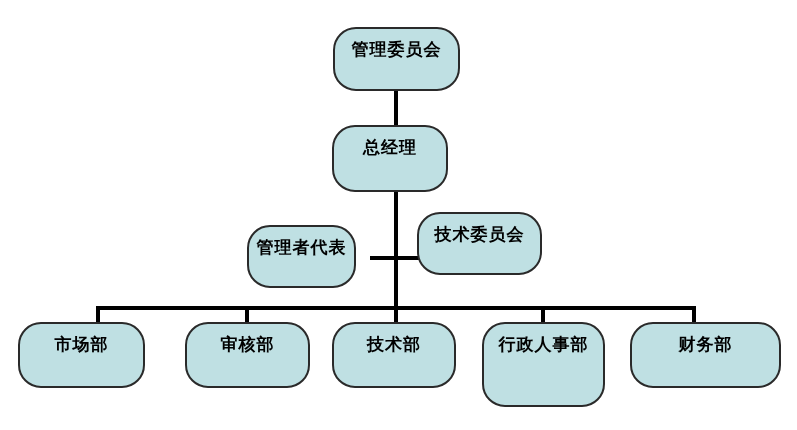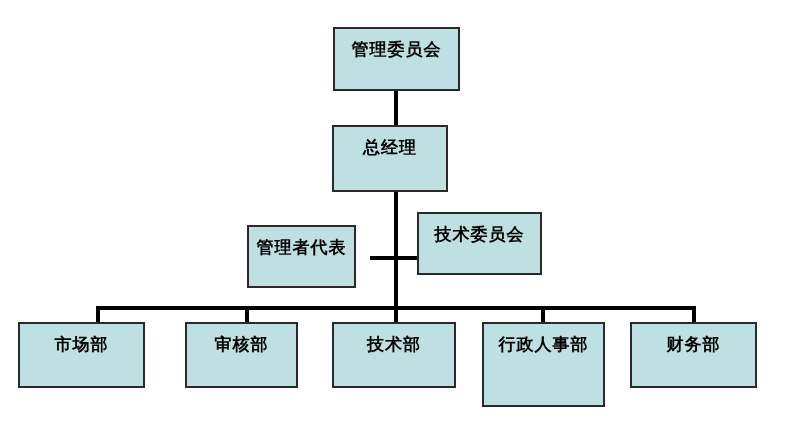--- a/index.html
+++ b/index.html
@@ -7,21 +7,21 @@
     position:relative;
     width:797px;height:430px;
     background:#ffffff;
     font-family:"DejaVu Sans","Liberation Sans",sans-serif;
     overflow:hidden;
   }
   .node{
     position:absolute;
     background:#bfe0e3;
     border:2px solid #2a2a2a;
-    border-radius:0;
+    border-radius:23px;
     box-sizing:border-box;
     display:flex;
     justify-content:center;
     align-items:flex-start;
     padding-top:9px;
   }
   .node span{
     font-size:17px;
     font-weight:bold;
     color:#000000;
@@ -57,26 +57,26 @@
   <div class="node" style="left:247px;top:225px;width:109px;height:63px">
     <span>管理者代表</span>
   </div>
   <div class="node" style="left:417px;top:212px;width:125px;height:63px">
     <span>技术委员会</span>
   </div>
 
   <div class="node" style="left:18px;top:322px;width:127px;height:66px">
     <span>市场部</span>
   </div>
-  <div class="node" style="left:185px;top:322px;width:113px;height:66px">
+  <div class="node" style="left:185px;top:322px;width:125px;height:66px">
     <span>审核部</span>
   </div>
   <div class="node" style="left:332px;top:322px;width:124px;height:66px">
     <span>技术部</span>
   </div>
   <div class="node" style="left:482px;top:322px;width:123px;height:85px">
     <span>行政人事部</span>
   </div>
-  <div class="node" style="left:630px;top:322px;width:127px;height:66px">
+  <div class="node" style="left:630px;top:322px;width:151px;height:66px">
     <span>财务部</span>
   </div>
 
 </div>
 
 </body></html>

